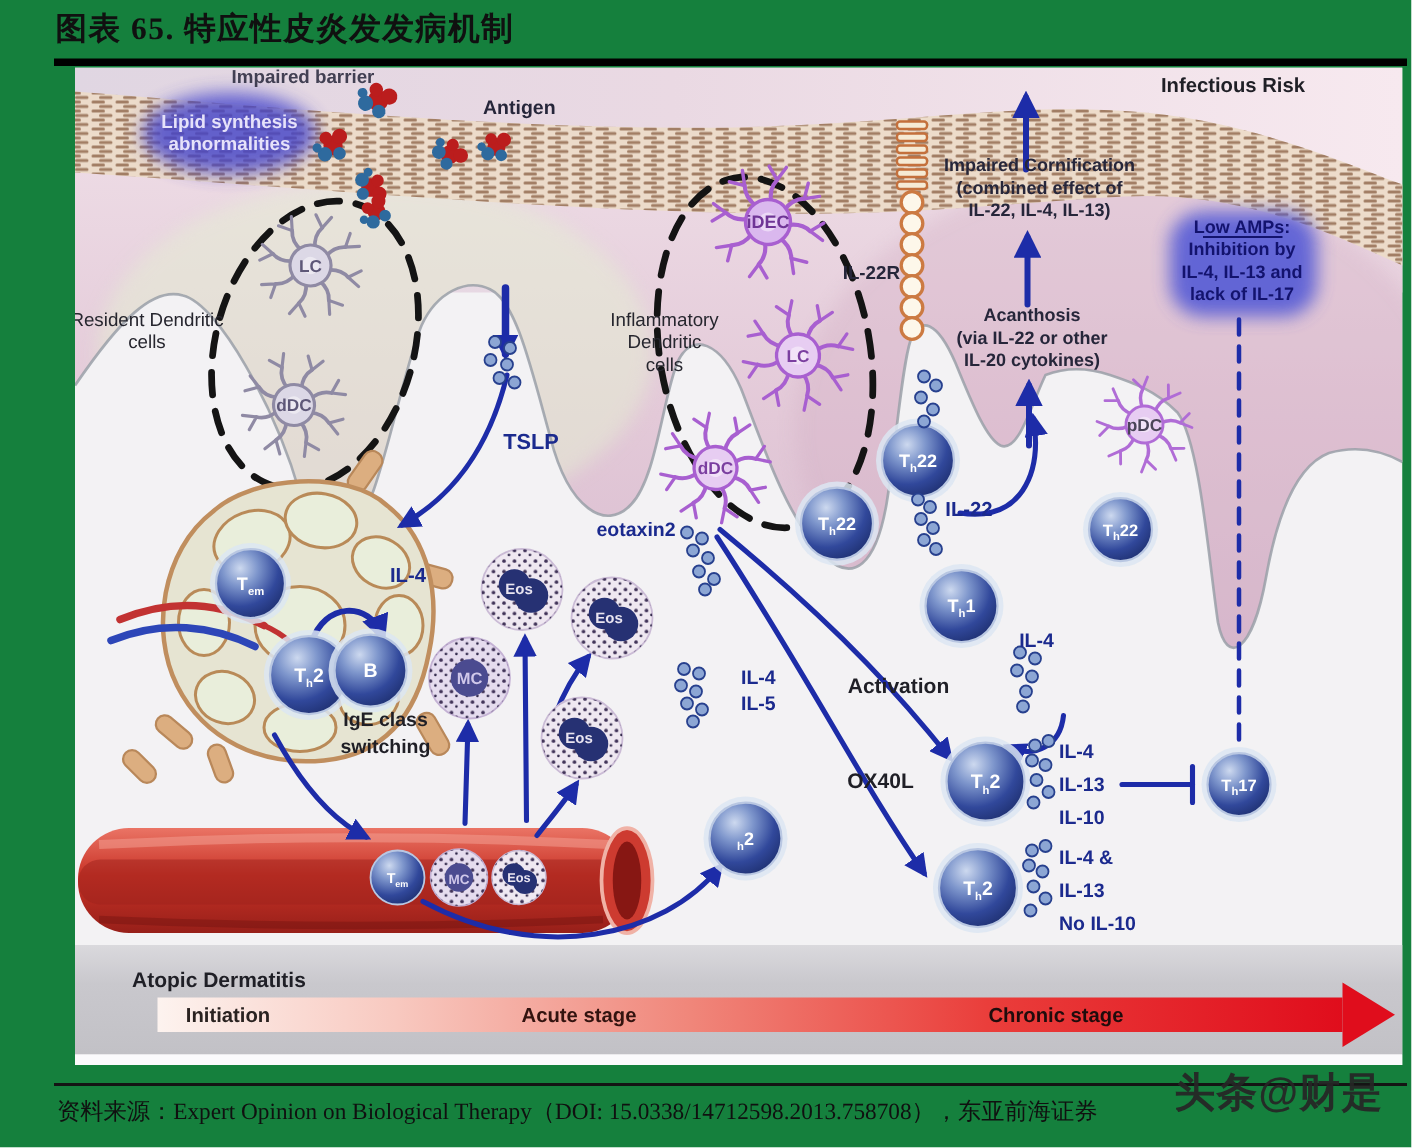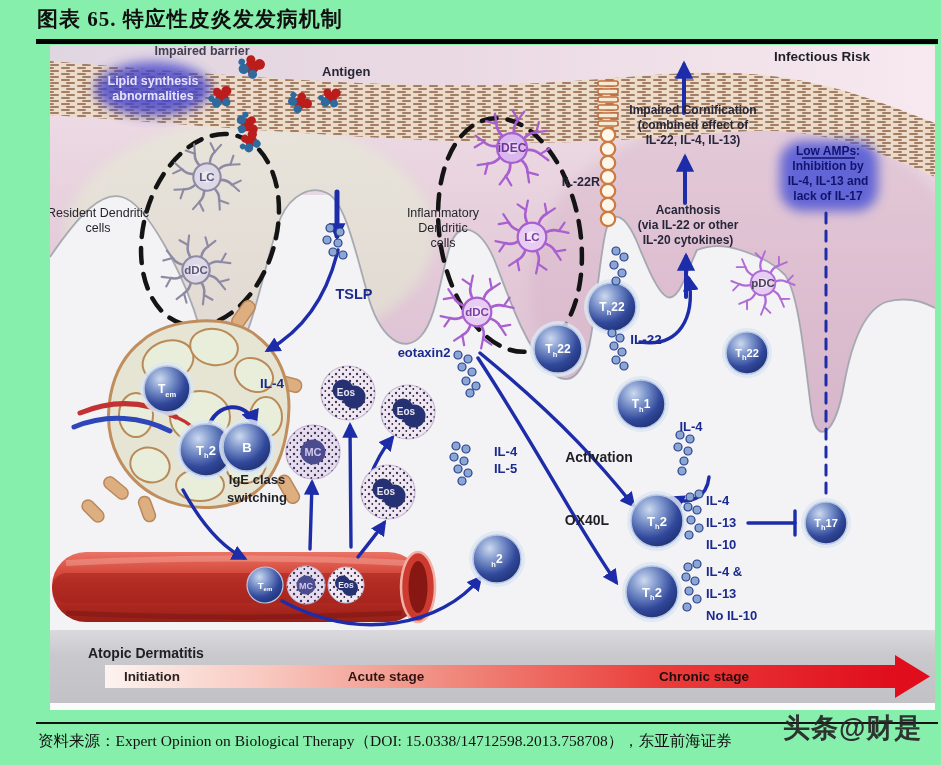--- a/index.html
+++ b/index.html
@@ -1,16 +1,16 @@
 <!DOCTYPE html>
 <html><head>
 <meta charset="utf-8">
 <style>
   html,body{margin:0;padding:0;background:#fff;}
-  .page{position:relative;width:941px;height:765px;background:#86efac;overflow:hidden;
+  .page{position:relative;width:941px;height:765px;background:#15803d;overflow:hidden;
         font-family:"Liberation Sans",sans-serif;}
   .fig-title{position:absolute;left:37px;top:5px;font-family:"Liberation Serif",serif;
         font-weight:bold;font-size:21px;color:#101010;letter-spacing:1px;}
   .title-rule{position:absolute;left:36px;top:39px;width:902px;height:5px;background:#000;}
   .bottom-rule{position:absolute;left:36px;top:722px;width:902px;height:2px;background:#141414;}
   .source-line{position:absolute;left:38px;top:731px;font-family:"Liberation Serif",serif;
         font-size:15.5px;color:#101010;white-space:nowrap;}
   .watermark{position:absolute;left:783px;top:710px;font-family:"Liberation Sans",sans-serif;
         font-weight:bold;font-size:27px;color:#262626;opacity:.93;letter-spacing:1px;white-space:nowrap;text-align:right;}
   .diagram{position:absolute;left:50px;top:45px;width:885px;height:665px;}

